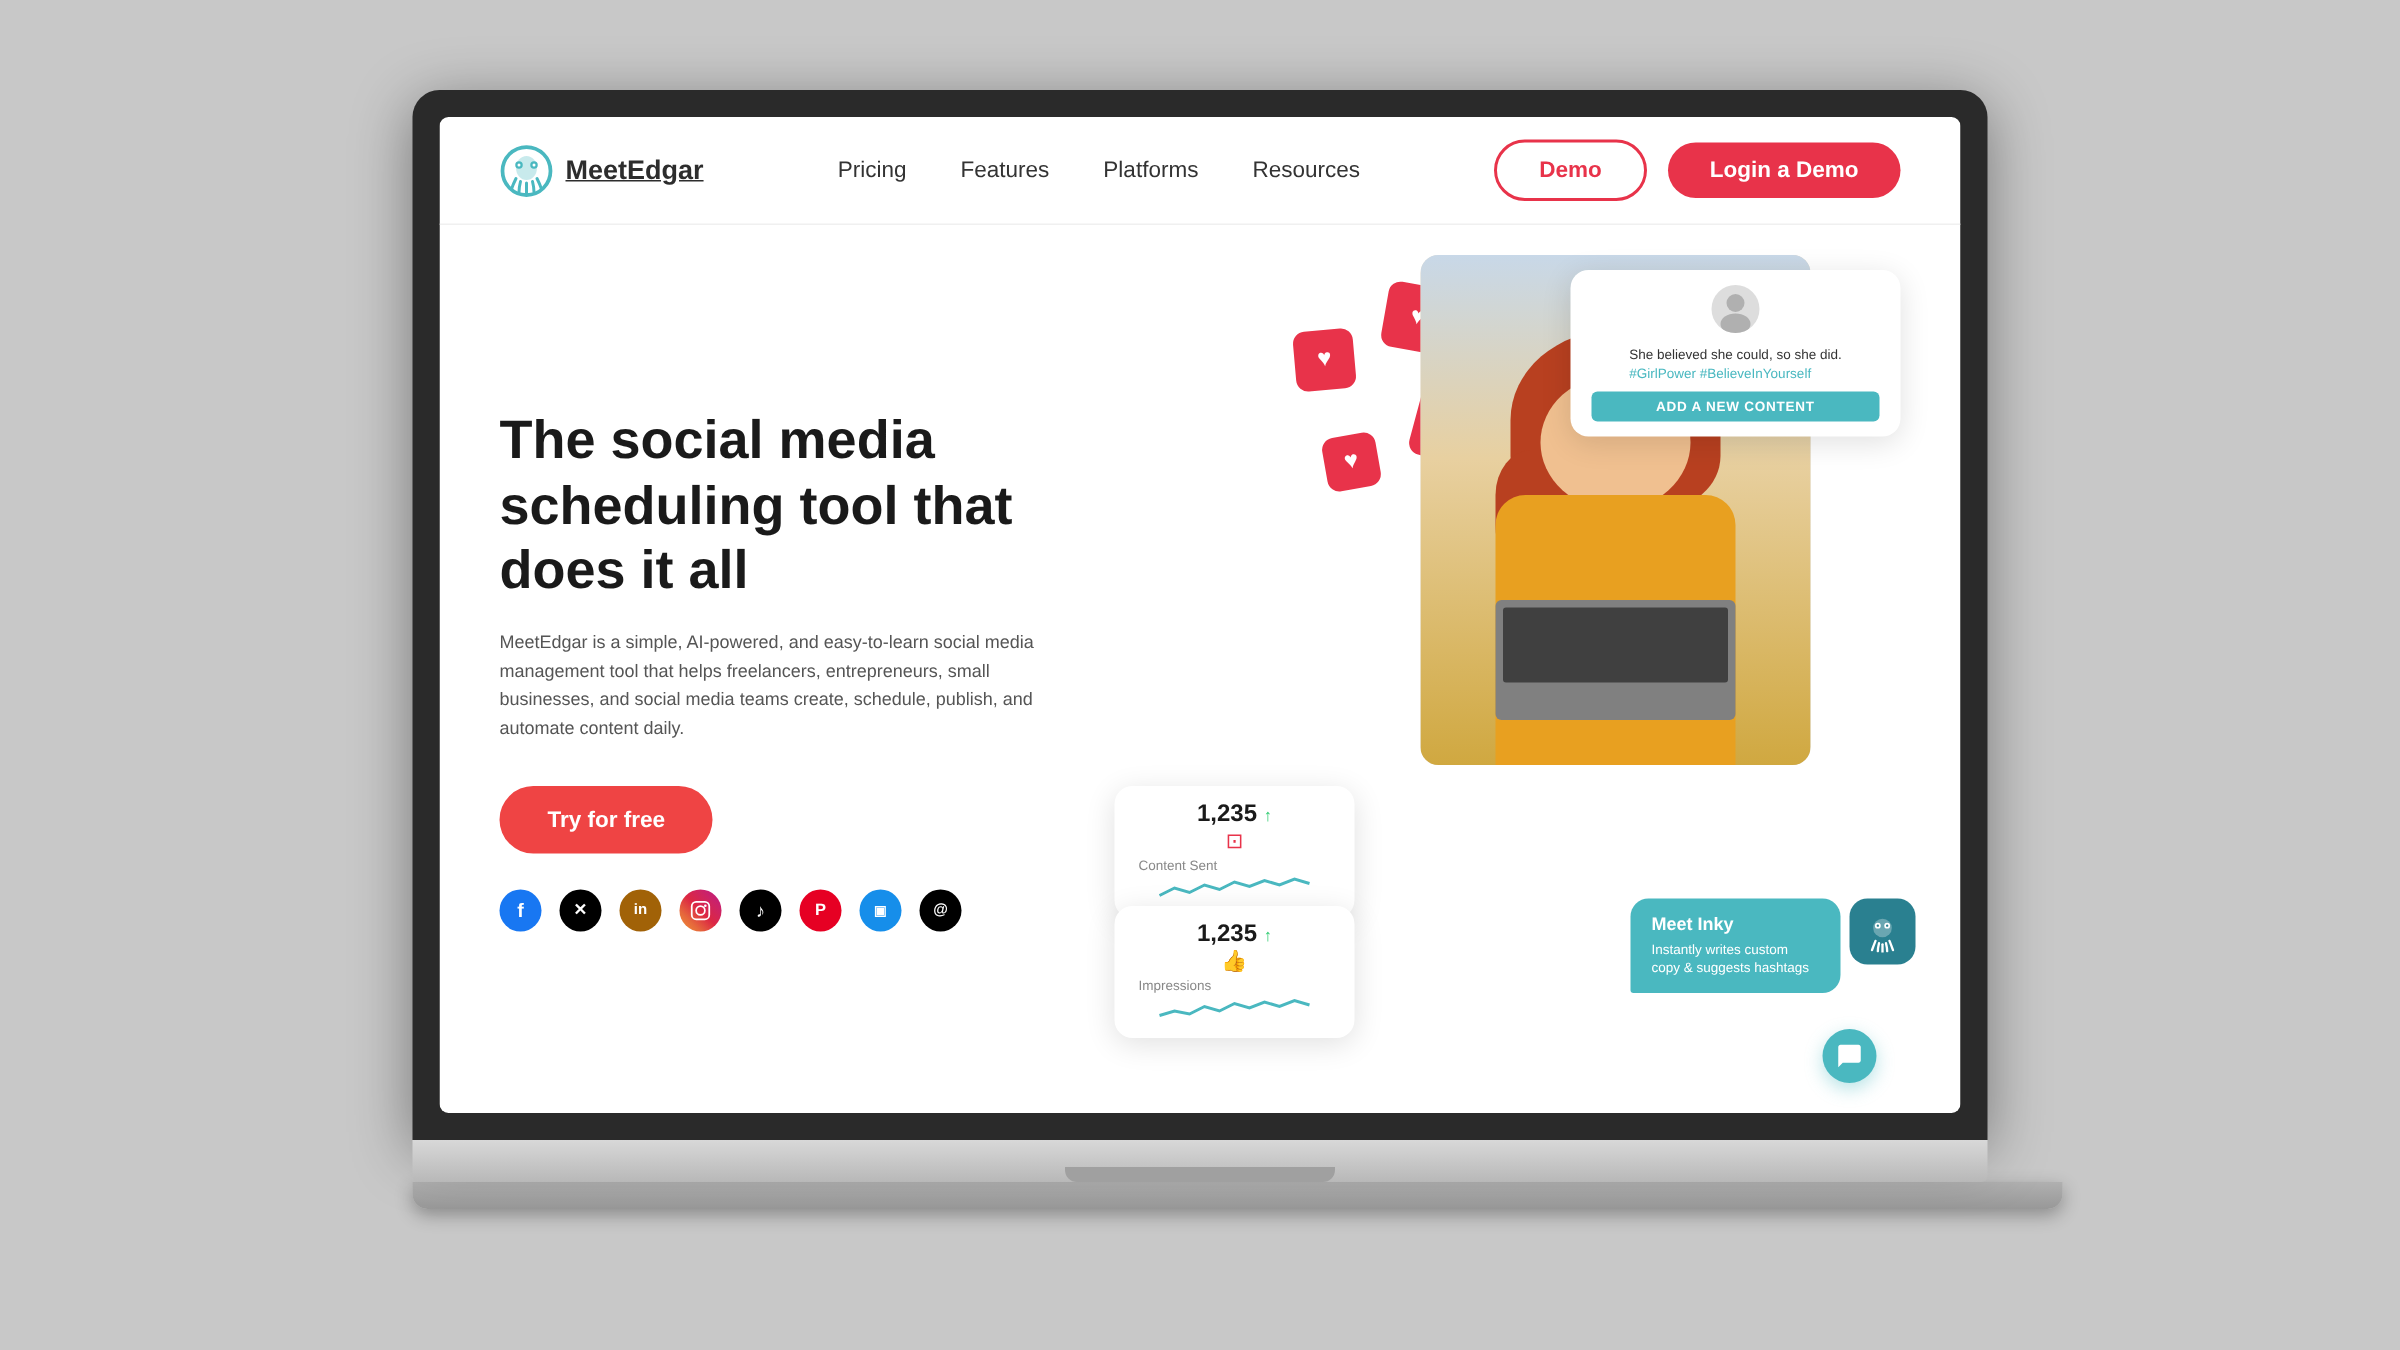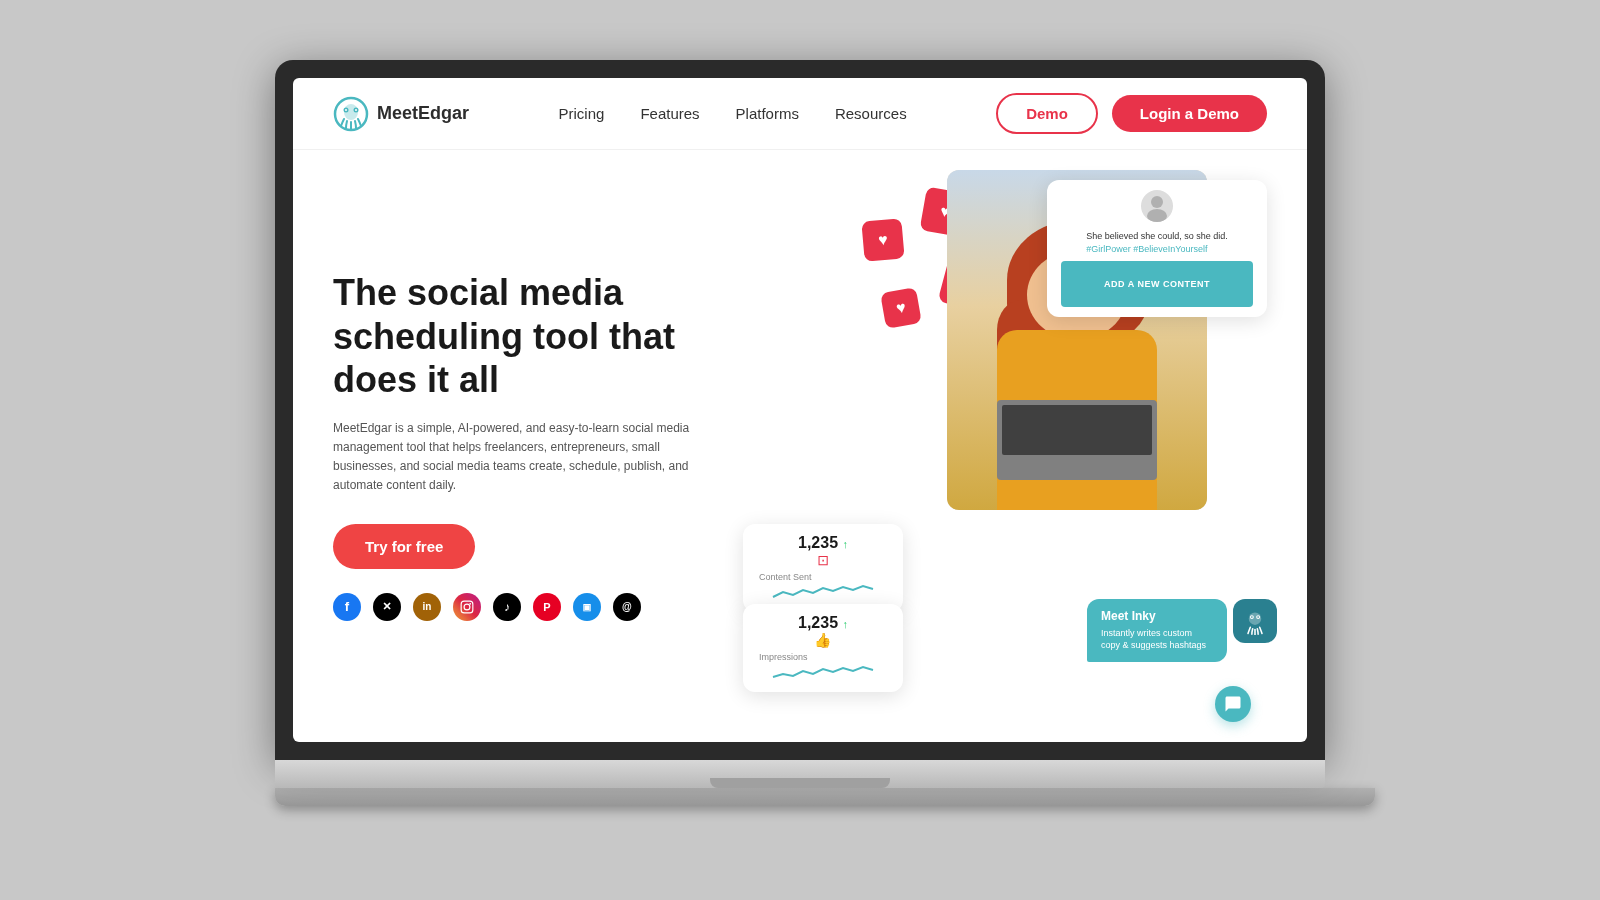--- a/index.html
+++ b/index.html
@@ -90,20 +90,21 @@
       text-decoration: none;
     }
     .logo-icon {
       width: 36px;
       height: 36px;
     }
     .logo-text {
       font-size: 18px;
       font-weight: 600;
       color: #2d2d2d;
+      text-decoration: underline;
     }
     .nav-links {
       display: flex;
       align-items: center;
       gap: 36px;
       list-style: none;
     }
     .nav-links li a {
       text-decoration: none;
       color: #333;
@@ -353,21 +354,21 @@
       line-height: 1.4;
     }
     .notif-text .hashtag {
       color: #4ab8c0;
     }
     .add-content-btn {
       background: #4ab8c0;
       color: white;
       border: none;
       border-radius: 4px;
-      padding: 18px 10px;
+      padding: 5px 10px;
       font-size: 9px;
       font-weight: 600;
       cursor: pointer;
       text-align: center;
       letter-spacing: 0.5px;
     }
 
     
     .stat-card {
       position: absolute;

